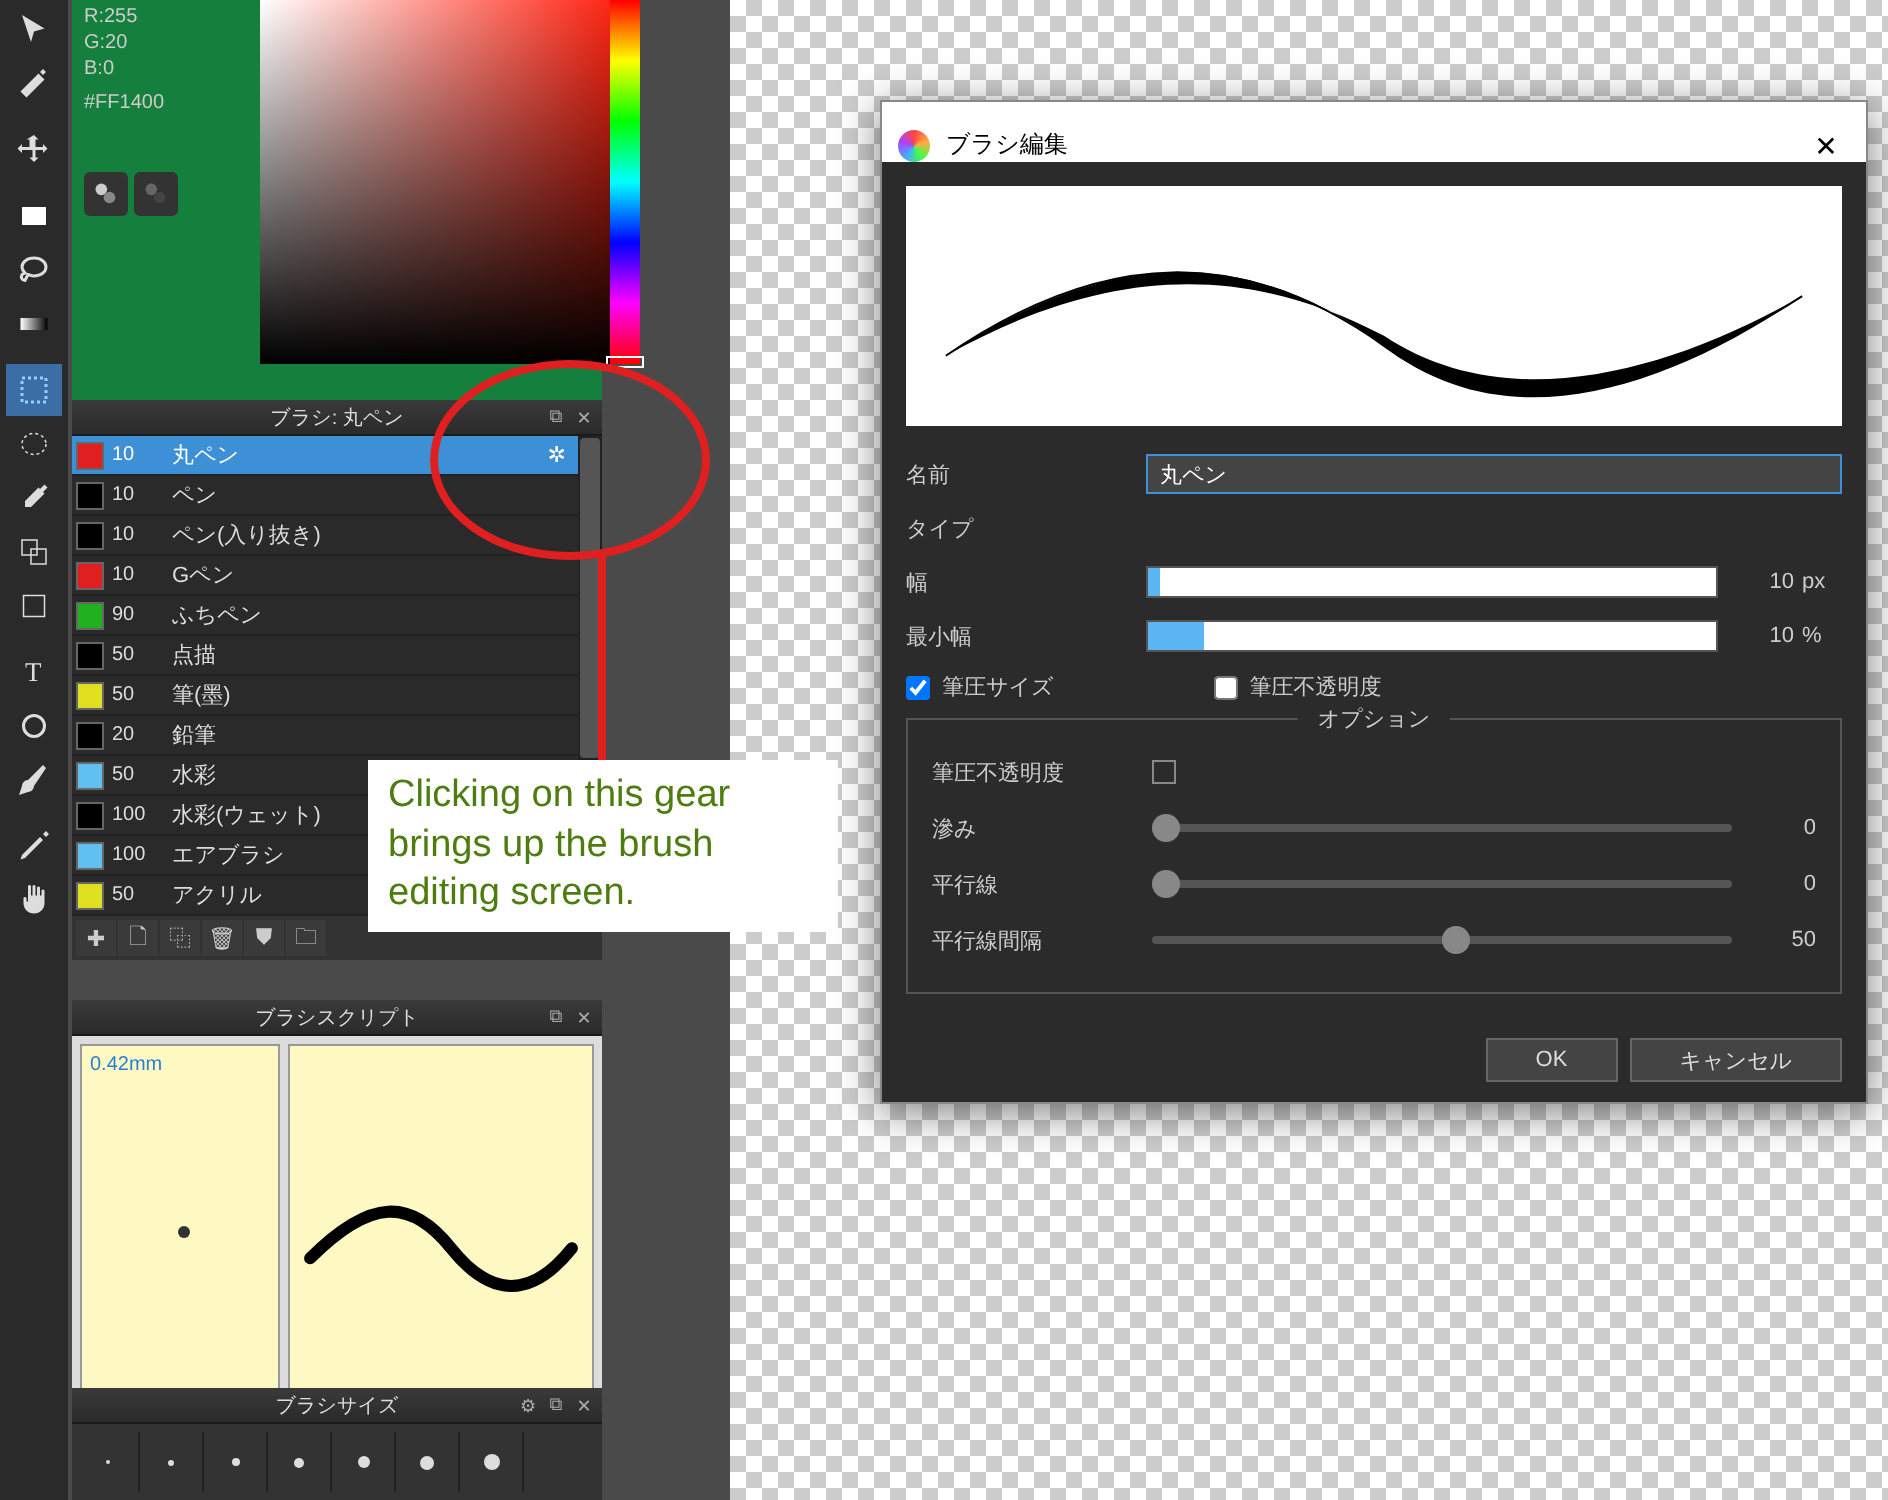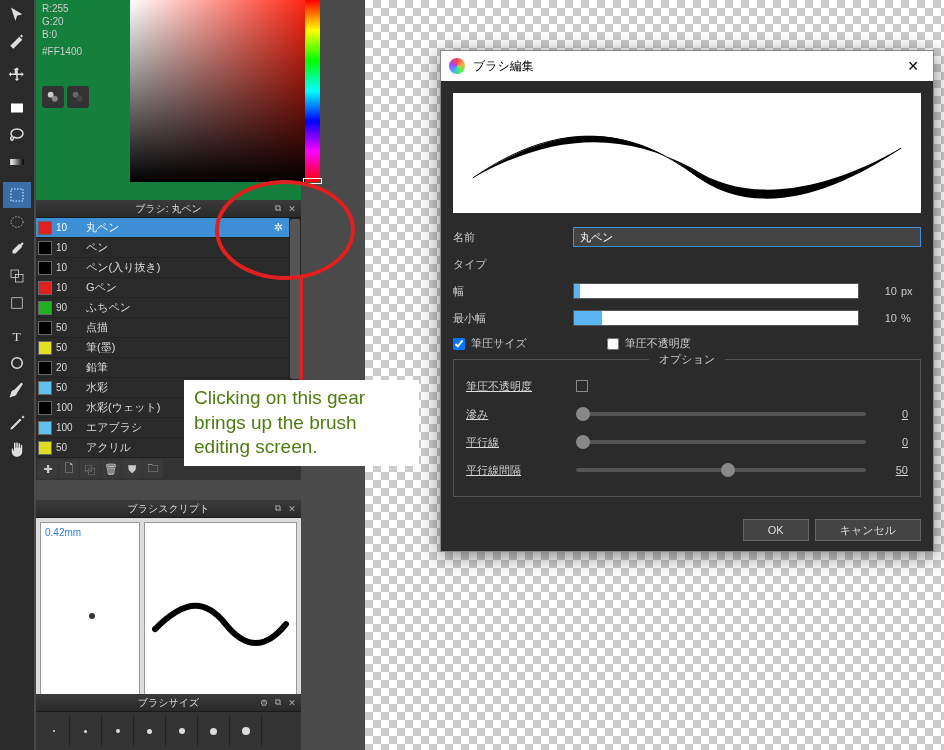--- a/index.html
+++ b/index.html
@@ -216,21 +216,21 @@
 }
 .preview-body {
   display: flex;
   gap: 4px;
   padding: 4px;
   background: #dcdcdc;
 }
 .preview-box {
   width: 100px;
   height: 174px;
-  background: #ffffff;
+  background: #fef9c3;
   border: 1px solid #999;
   position: relative;
 }
 .preview-box.wide { flex: 1; }
 .preview-dot {
   position: absolute;
   left: 48px; top: 90px;
   width: 6px; height: 6px;
   background: #333;
   border-radius: 50%;
@@ -299,21 +299,21 @@
   width: 494px;
   background: #2b2b2b;
   border: 1px solid #888;
   box-shadow: 0 4px 20px rgba(0,0,0,.5);
 }
 .dialog-titlebar {
   height: 30px;
   background: #fff;
   color: #000;
   display: flex;
-  align-items: center;
+  align-items: flex-end;
   padding: 0 8px;
   font-size: 12px;
 }
 .dialog-titlebar .app-icon {
   width: 16px; height: 16px;
   border-radius: 50%;
   background: conic-gradient(#f44, #fa4, #4f4, #4af, #a4f, #f44);
   margin-right: 8px;
 }
 .dialog-titlebar .close {
@@ -401,21 +401,20 @@
   gap: 6px;
   color: #ccc;
 }
 .check-item input { width: 12px; height: 12px; }
 
 .fieldset {
   border: 1px solid #555;
   margin-top: 8px;
   padding: 12px;
   position: relative;
-  text-decoration: underline;
 }
 .fieldset-title {
   position: absolute;
   top: -8px;
   left: 50%;
   transform: translateX(-50%);
   background: #2b2b2b;
   padding: 0 10px;
   color: #ccc;
 }

